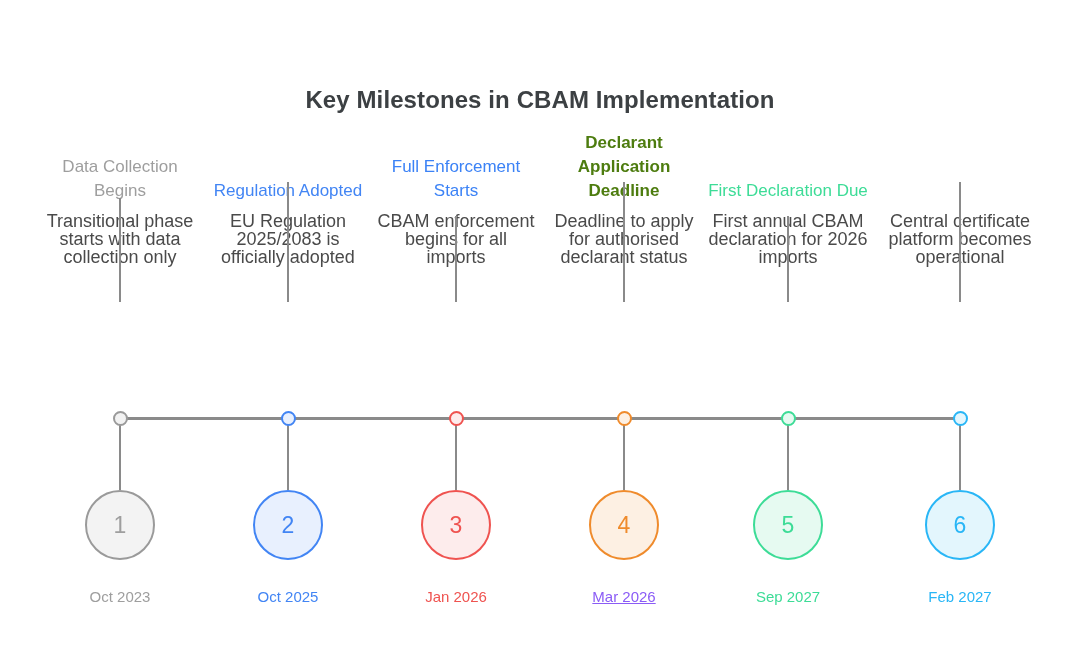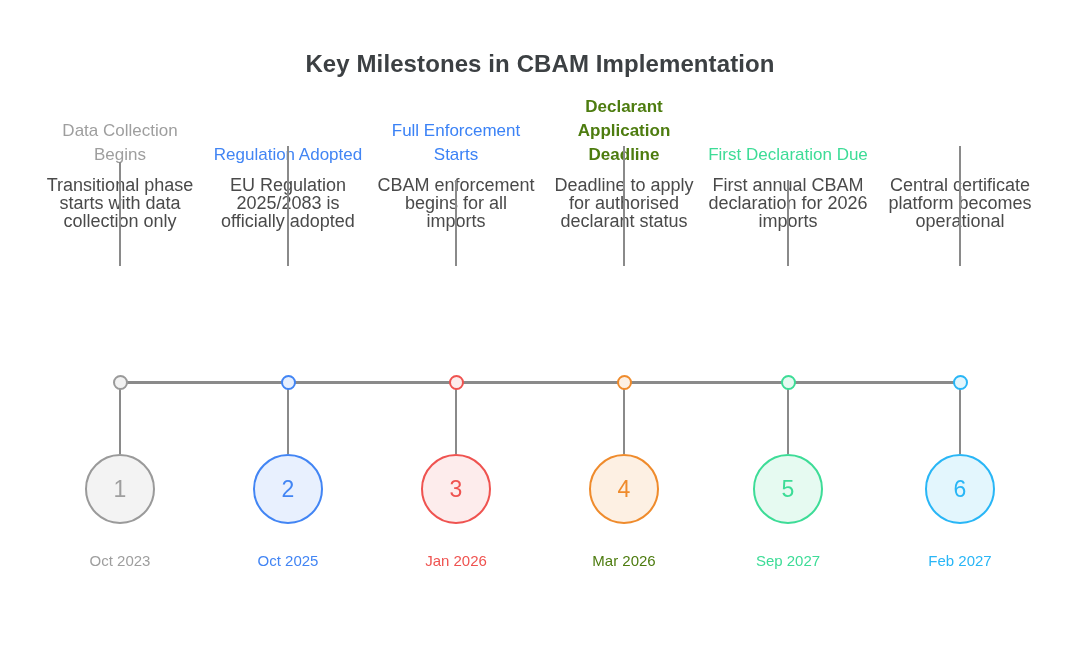--- a/index.html
+++ b/index.html
@@ -10,20 +10,21 @@
     background: #ffffff;
     font-family: "Liberation Sans", sans-serif;
     overflow: hidden;
   }
 
   .page {
     position: relative;
     width: 1080px;
     height: 527px;
     background: #ffffff;
+    margin-top: 36px;
   }
 
   
   .chart-title {
     position: absolute;
     top: 50px;
     left: 0;
     width: 1080px;
     text-align: center;
     font-size: 24px;
@@ -178,21 +179,21 @@
 
   <div class="col col-3">
     <div class="textblock">
       <div class="m-heading" style="color: #4d7c0f; font-weight: bold;">Declarant Application Deadline</div>
       <div class="m-desc">Deadline to apply for authorised declarant status</div>
     </div>
     <div class="connector connector-up" style="height: 120px; background: rgb(138, 138, 138);"></div>
     <div class="connector connector-down" style="background: rgb(138, 138, 138);"></div>
     <div class="dot" style="border-color: rgb(239, 139, 44); background: rgb(253, 240, 227);"></div>
     <div class="circle" style="border-color: rgb(239, 139, 44); background: rgb(253, 240, 227); color: rgb(239, 139, 44);">4</div>
-    <div class="date-label" style="color: #4d7c0f;">Mar 2026</div>
+    <div class="date-label" style="color: #8b5cf6; text-decoration: underline;">Mar 2026</div>
   </div>
 
   <div class="col col-4">
     <div class="textblock">
       <div class="m-heading" style="color: rgb(61, 220, 151);">First Declaration Due</div>
       <div class="m-desc">First annual CBAM declaration for 2026 imports</div>
     </div>
     <div class="connector connector-up" style="height: 86px; background: rgb(138, 138, 138);"></div>
     <div class="connector connector-down" style="background: rgb(138, 138, 138);"></div>
     <div class="dot" style="border-color: rgb(61, 220, 151); background: rgb(230, 250, 241);"></div>

